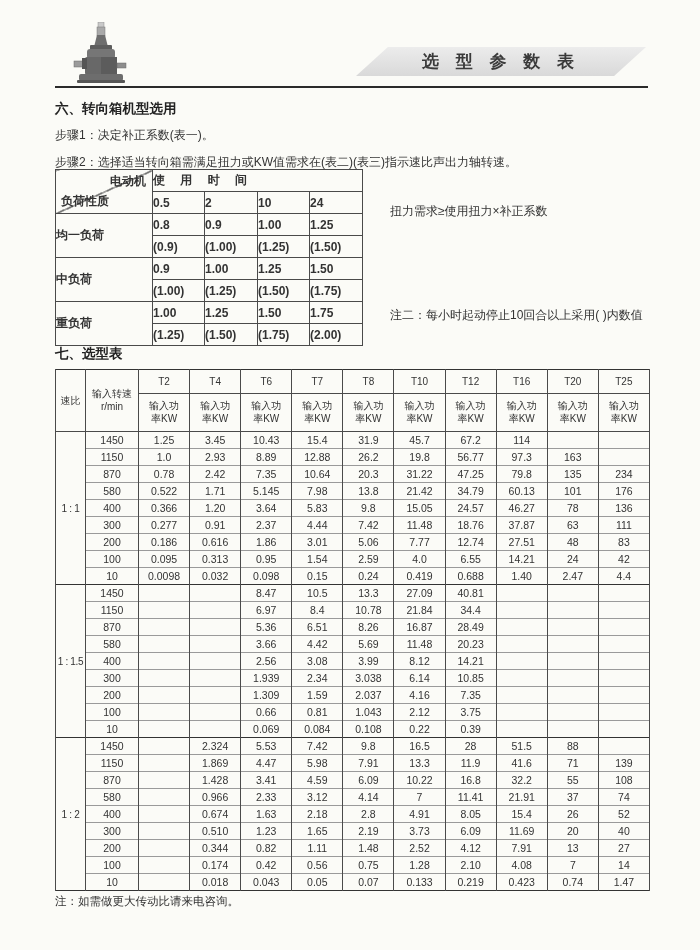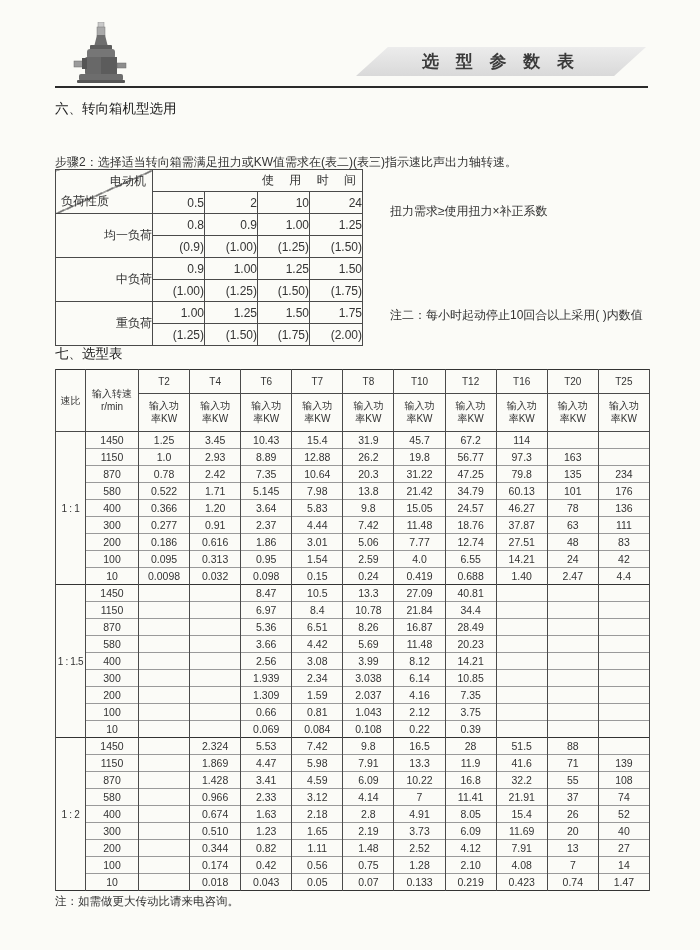--- a/index.html
+++ b/index.html
@@ -12,33 +12,33 @@
   .logo{position:absolute;left:72px;top:22px;width:58px;height:64px;}
   .banner{
     position:absolute;left:356px;top:47px;width:290px;height:29px;
     background:linear-gradient(#ececec,#d9d9d9);
     clip-path:polygon(11% 0%,100% 0%,89% 100%,0% 100%);
     display:flex;align-items:center;justify-content:center;
   }
   .banner span{font-size:17px;font-weight:bold;letter-spacing:6px;color:#3a3a3a;}
   .head-rule{position:absolute;left:55px;top:86px;width:593px;height:2px;background:#2a2a2a;}
   
-  .sec-title{position:absolute;left:55px;font-size:13.5px;font-weight:normal;color:#222;}
+  .sec-title{position:absolute;left:55px;font-size:13.5px;font-weight:bold;color:#222;}
   .step{position:absolute;left:55px;font-size:12px;color:#333;}
   .side-note{position:absolute;left:390px;font-size:12px;color:#333;}
   .footer-note{position:absolute;left:55px;top:894px;font-size:11.5px;color:#333;}
   
   .t1{
     position:absolute;left:55px;top:169px;width:307px;
     border-collapse:collapse;table-layout:fixed;
     border:1.5px solid #333;
   }
   .t1 th,.t1 td{
-    border:1px solid #4a4a4a;font-weight:normal;font-size:12px;
-    text-align:right;height:21px;padding:0;color:#333;
+    border:1px solid #4a4a4a;font-weight:bold;font-size:12px;
+    text-align:left;height:21px;padding:0;color:#333;
   }
   .t1 th.diag{
     position:relative;width:97px;
     background-image:linear-gradient(to bottom right,
       transparent calc(50% - 0.6px),#4a4a4a calc(50% - 0.6px),
       #4a4a4a calc(50% + 0.6px),transparent calc(50% + 0.6px));
   }
   .t1 .corner-top{position:absolute;top:3px;right:6px;font-size:12px;}
   .t1 .corner-bottom{position:absolute;bottom:3px;left:5px;font-size:12px;}
   .t1 .usage{letter-spacing:6px;}
@@ -80,20 +80,21 @@
     <rect x="7" y="52" width="44" height="7" rx="2" fill="#6d6d6d"></rect>
     <rect x="5" y="58" width="48" height="3" rx="1" fill="#565656"></rect>
   </svg>
 
   <div class="banner">
     <span>选 型 参 数 表</span>
   </div>
   <div class="head-rule"></div>
 
   <div class="sec-title" style="top:100px">六、转向箱机型选用</div>
+  <div class="step" style="top:127px">步骤1：决定补正系数(表一)。</div>
   <div class="step" style="top:154px">步骤2：选择适当转向箱需满足扭力或KW值需求在(表二)(表三)指示速比声出力轴转速。</div>
 
   <table class="t1">
     <colgroup>
         <col style="width:97px">
         <col style="width:52px">
         <col style="width:53px">
         <col style="width:52px">
         <col style="width:53px">
       </colgroup>

